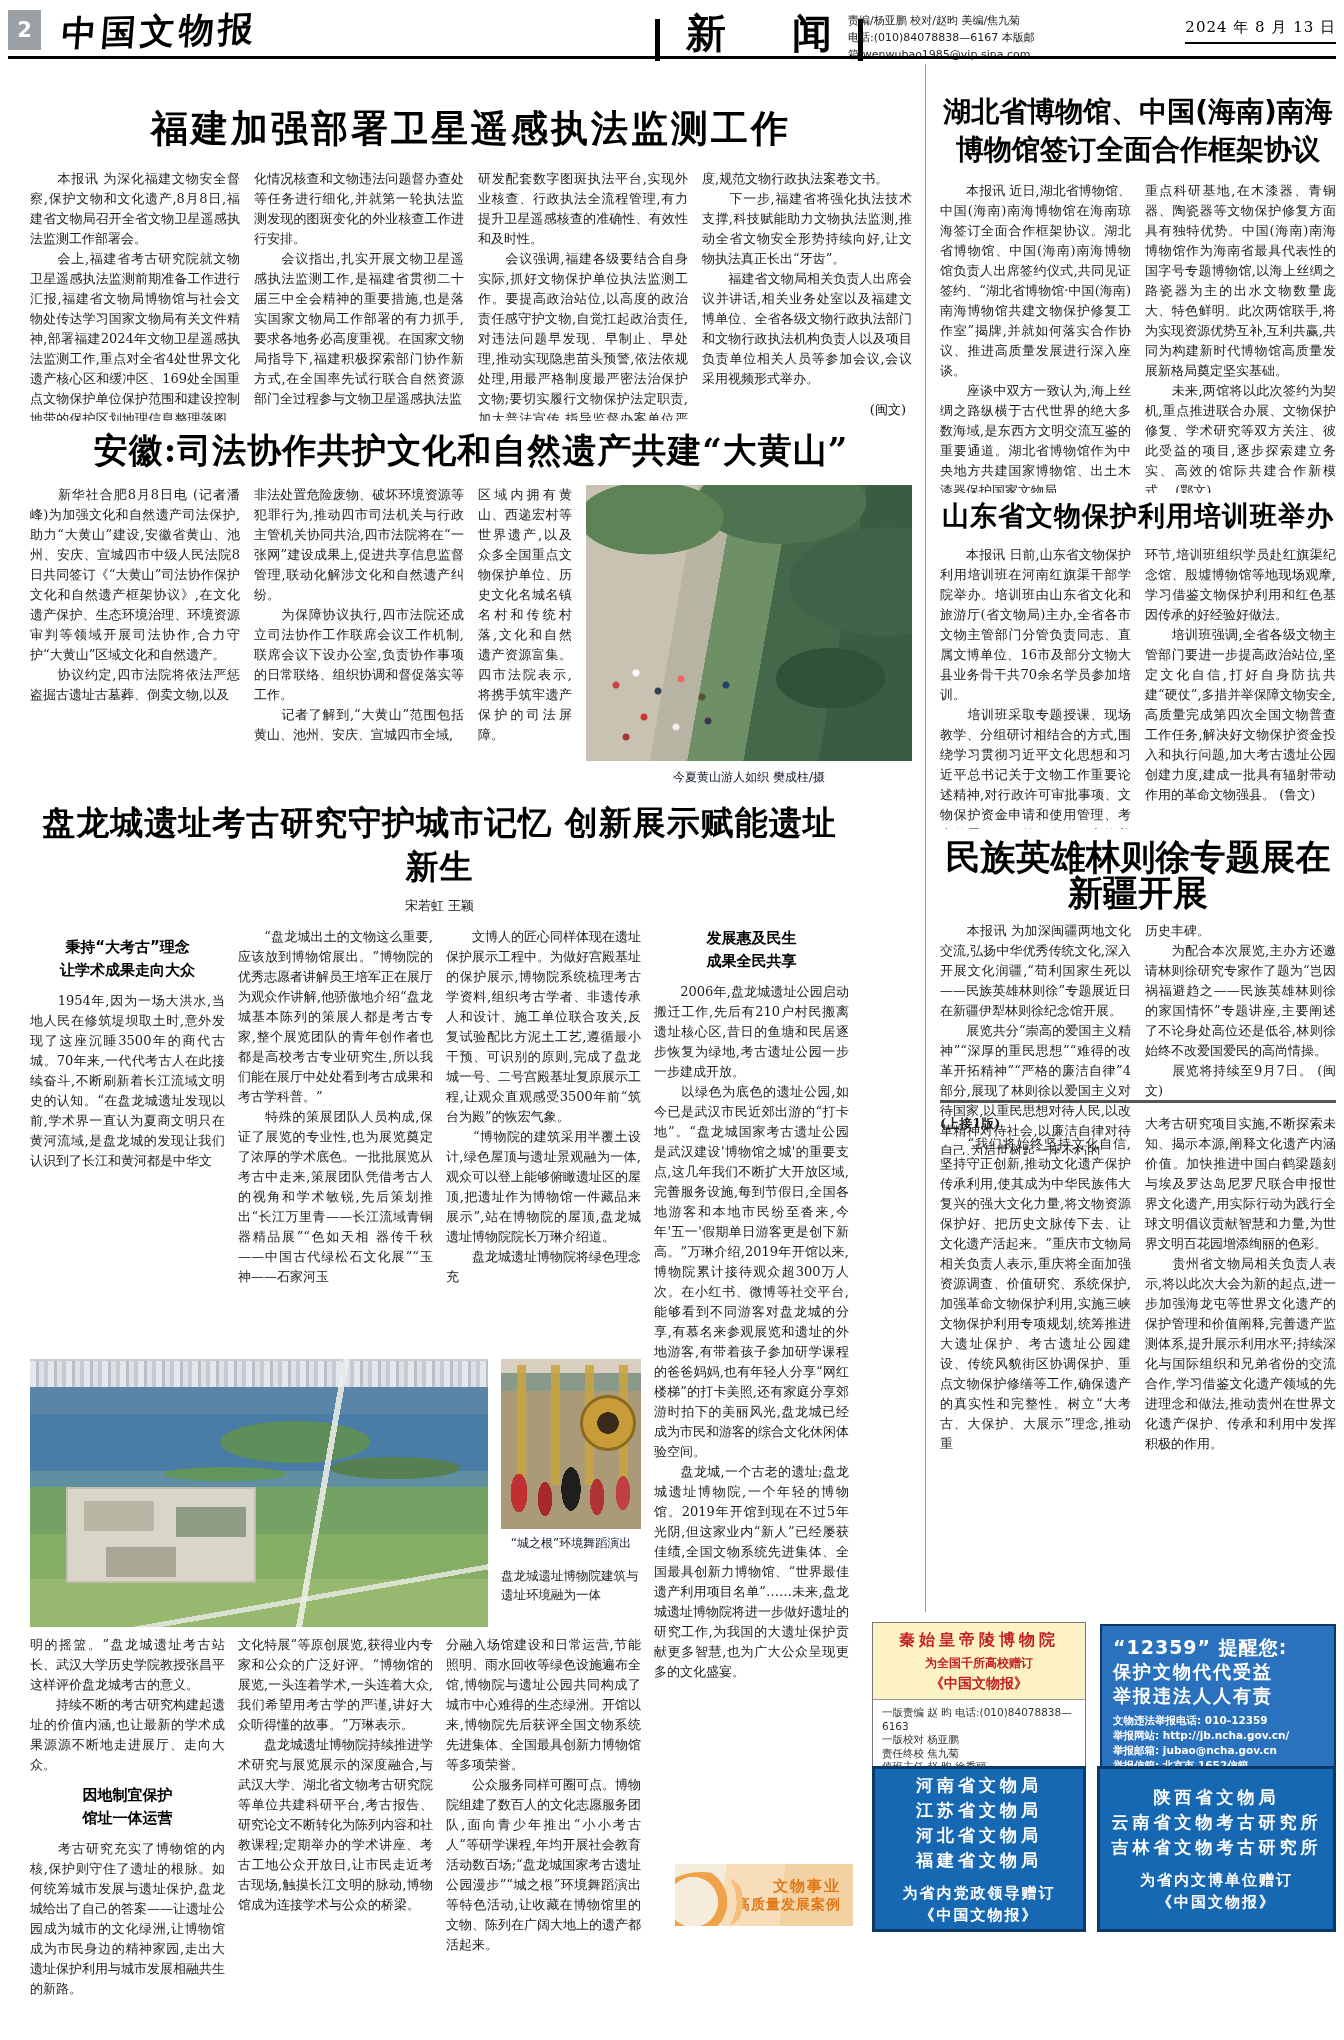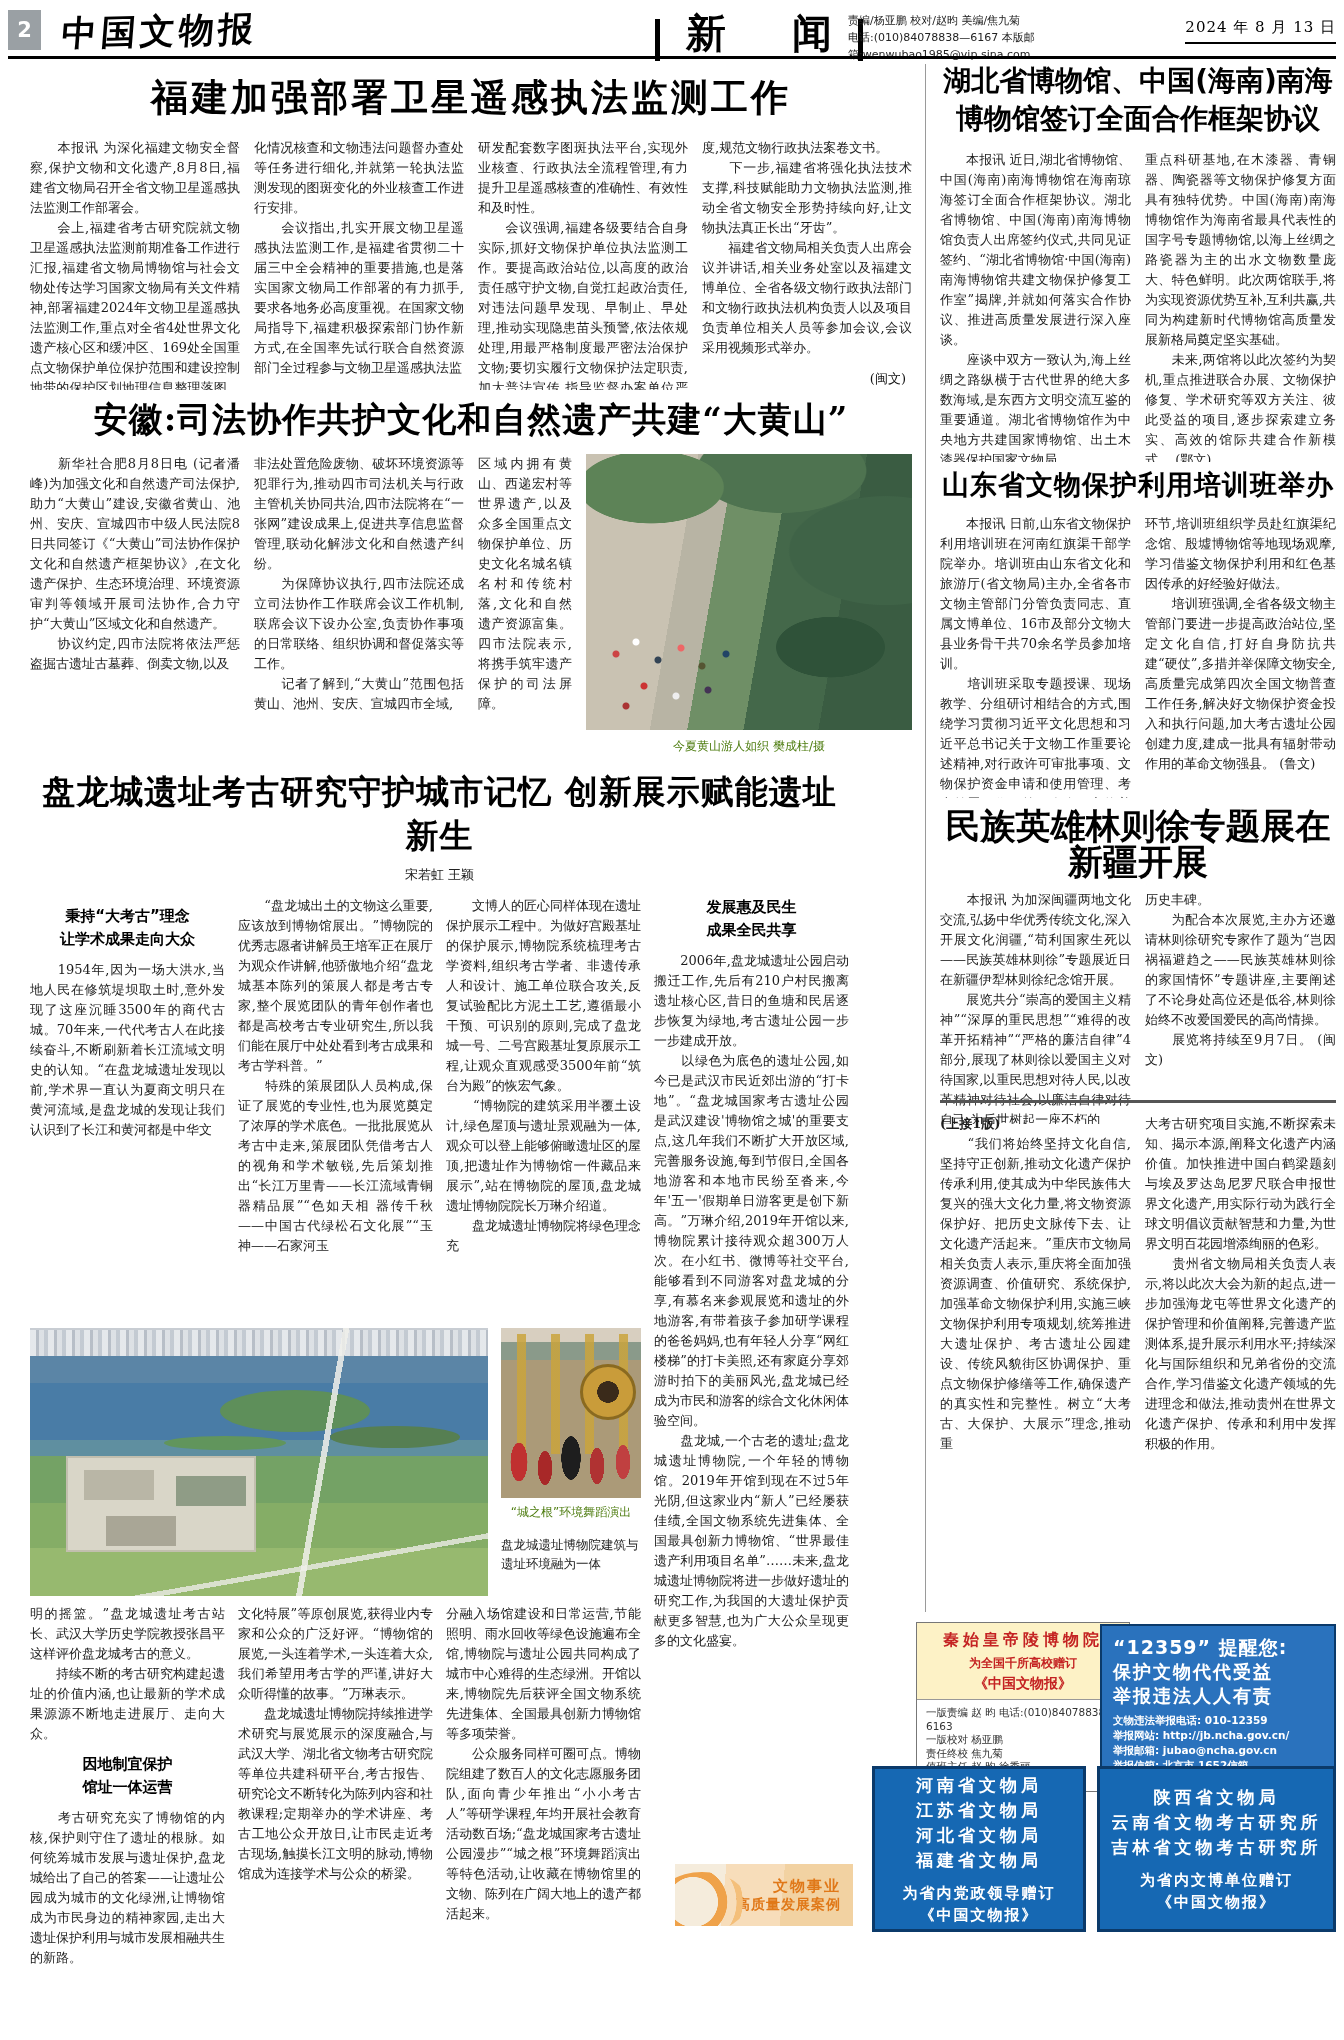--- a/index.html
+++ b/index.html
@@ -1,23 +1,23 @@
 <!DOCTYPE html>
 <html><head>
 <meta charset="utf-8">
 <style>
   html,body{margin:0;padding:0;background:#e8e8e8;}
   .page{position:relative;width:1344px;height:2040px;background:#ffffff;font-family:"DejaVu Serif",serif;color:#111;overflow:hidden;margin:0 auto;}
   .abs{position:absolute;}
   .btxt{font-size:13px;line-height:20px;text-align:justify;text-justify:inter-ideograph;white-space:pre-wrap;overflow:hidden;color:#1c1c1c;}
-  .hl{font-weight:900;text-align:center;color:#000;}
+  .hl{font-weight:900;text-align:center;color:#000;margin-top:31px;}
   .hl-serif{font-family:"DejaVu Serif",serif;}
   .hl-sans{font-family:"DejaVu Sans",sans-serif;}
   .subhd{font-weight:bold;font-size:15px;text-align:center;line-height:23px;margin:9px 0;color:#000;font-family:"DejaVu Sans",sans-serif;}
-  .cap{font-size:12px;text-align:center;color:#4d7c0f;font-family:"DejaVu Sans",sans-serif;}
+  .cap{font-size:12px;text-align:center;color:#0f172a;font-family:"DejaVu Sans",sans-serif;}
   .byline{font-size:13px;text-align:center;color:#222;}
   .attrib{display:block;text-align:right;font-size:13px;padding-right:6px;}
   .vrule{width:1px;background:#9a9a9a;}
   .hrule{background:#000;}
   .divider{background:#555;}
   
   .pnum{width:33px;height:40px;background:#9aa0a4;color:#fff;font-size:21px;font-weight:bold;display:flex;align-items:center;justify-content:center;font-family:"DejaVu Sans",sans-serif;}
   .masthead{font-size:35px;font-weight:900;letter-spacing:4px;transform:skewX(-6deg) rotate(-1.5deg);font-family:"DejaVu Serif",serif;color:#000;}
   .secwrap{display:flex;align-items:center;}
   .secbar{width:5px;height:42px;background:#000;}
@@ -230,21 +230,21 @@
     <div style="display:flex;gap:14px;">
       <div style="width:191px;height:500px;overflow:hidden;">
         <div class="btxt" style="font-weight:bold;">(上接1版)</div>
         <div class="btxt">　　“我们将始终坚持文化自信,坚持守正创新,推动文化遗产保护传承利用,使其成为中华民族伟大复兴的强大文化力量,将文物资源保护好、把历史文脉传下去、让文化遗产活起来。”重庆市文物局相关负责人表示,重庆将全面加强资源调查、价值研究、系统保护,加强革命文物保护利用,实施三峡文物保护利用专项规划,统筹推进大遗址保护、考古遗址公园建设、传统风貌街区协调保护、重点文物保护修缮等工作,确保遗产的真实性和完整性。树立“大考古、大保护、大展示”理念,推动重</div>
       </div>
       <div class="btxt" style="width:191px;height:500px;">大考古研究项目实施,不断探索未知、揭示本源,阐释文化遗产内涵价值。加快推进中国白鹤梁题刻与埃及罗达岛尼罗尺联合申报世界文化遗产,用实际行动为践行全球文明倡议贡献智慧和力量,为世界文明百花园增添绚丽的色彩。
 　　贵州省文物局相关负责人表示,将以此次大会为新的起点,进一步加强海龙屯等世界文化遗产的保护管理和价值阐释,完善遗产监测体系,提升展示利用水平;持续深化与国际组织和兄弟省份的交流合作,学习借鉴文化遗产领域的先进理念和做法,推动贵州在世界文化遗产保护、传承和利用中发挥积极的作用。</div>
     </div>
   </div>
 
-  <div class="abs qin" style="left:872px;top:1622px;width:214px;margin-left:44px;">
+  <div class="abs qin" style="left:872px;top:1622px;width:214px;">
     <div class="top">
       <div class="l1">秦始皇帝陵博物院</div>
       <div class="l2">为全国千所高校赠订</div>
       <div class="l3">《中国文物报》</div>
     </div>
     <div class="staff">
       <div>一版责编  赵 昀  电话:(010)84078838—6163</div>
       <div>一版校对  杨亚鹏</div>
       <div>责任终校  焦九菊</div>
       <div>值班主任  赵 昀  徐秀丽</div>

